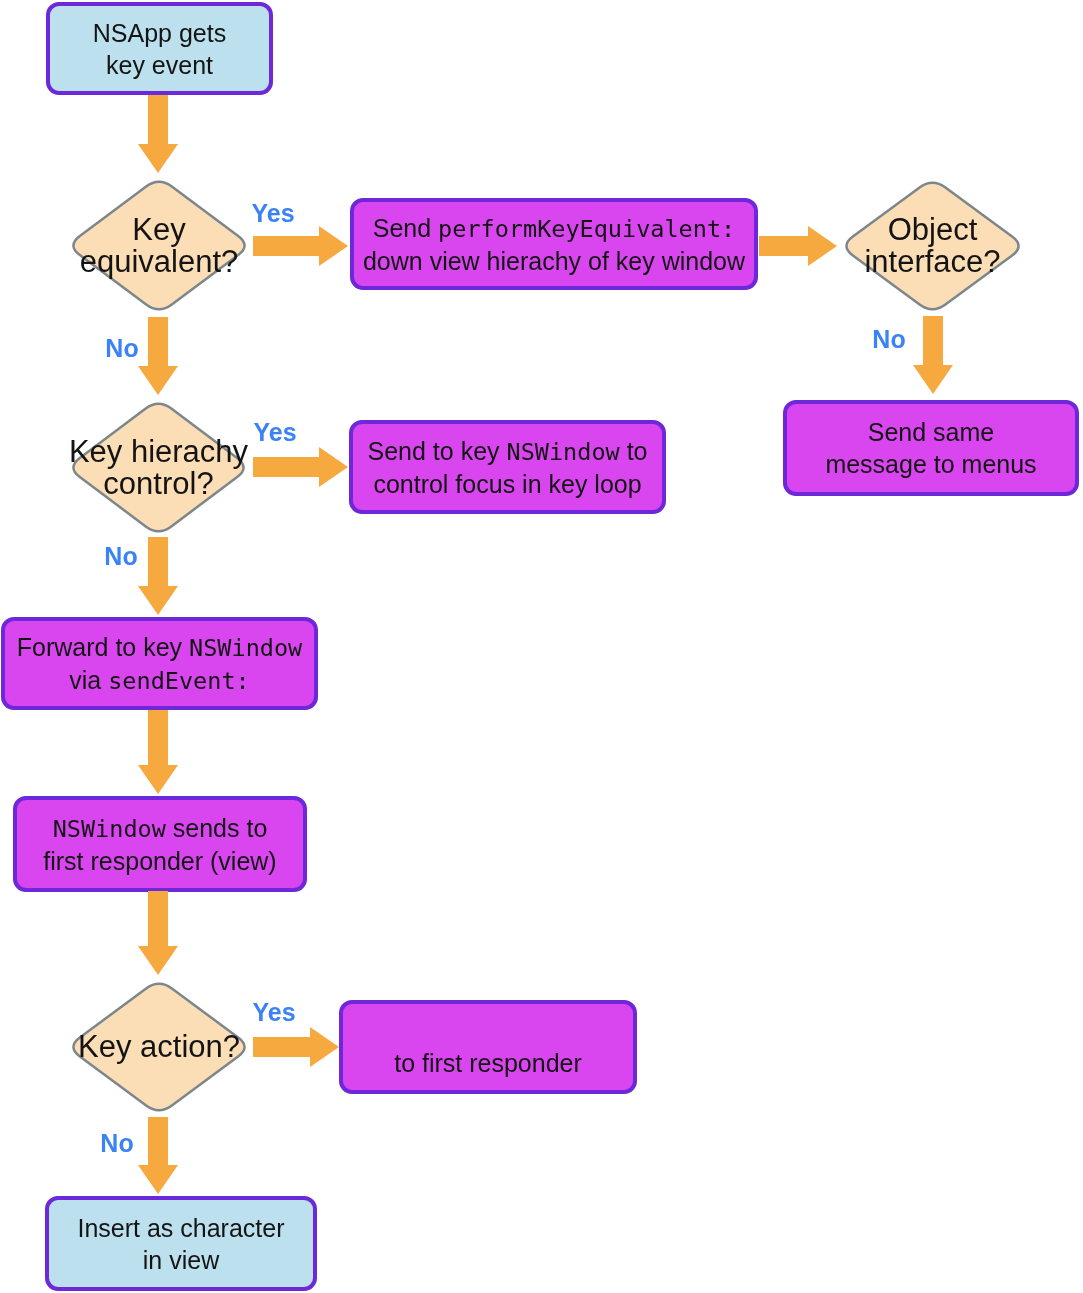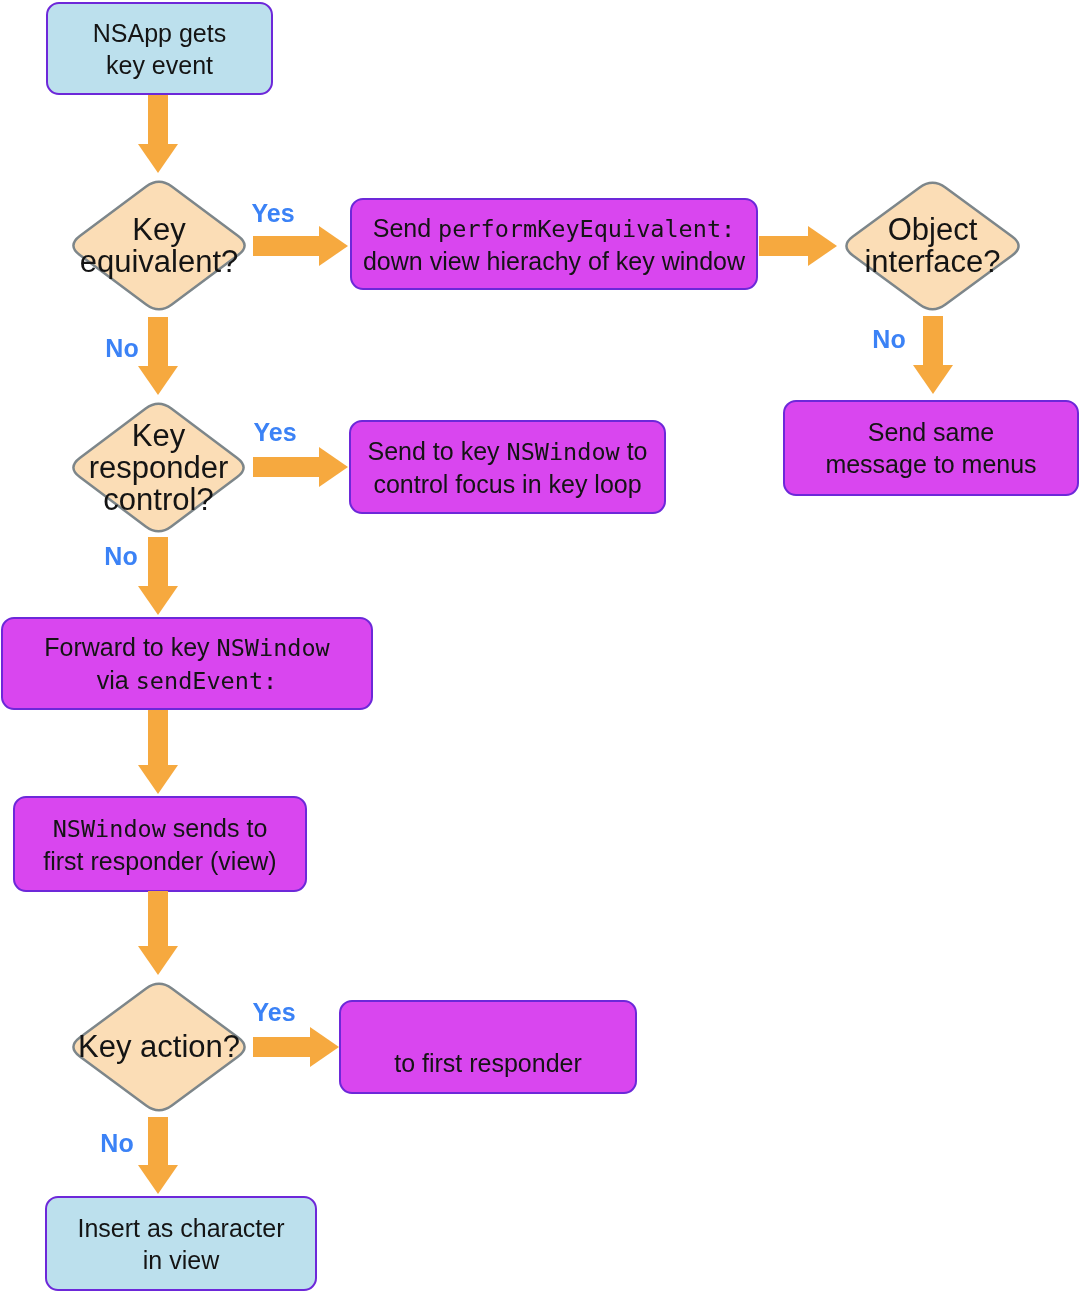--- a/index.html
+++ b/index.html
@@ -6,21 +6,21 @@
   #canvas{
     position:relative;
     width:1083px;height:1293px;
     background:#ffffff;
     font-family:"Liberation Sans", sans-serif;
     color:#141414;
   }
   .node{
     position:absolute;
     box-sizing:border-box;
-    border:2px solid #6d28d9;
+    border:4px solid #6d28d9;
     border-radius:13px;
     display:flex;align-items:center;justify-content:center;
     text-align:center;
     font-size:25px;line-height:32px;
   }
   .terminal{background:#bce0ed;}
   .process{background:#d946ef;}
   .diamond{
     position:absolute;
     display:flex;align-items:center;justify-content:center;
@@ -114,21 +114,21 @@
   <div class="arrow-v" style="left:138px;top:317px;height:78px">
     <div class="shaft"></div>
     <div class="head"></div>
   </div>
 
   <div class="diamond" style="left:65px;top:397px;width:187px;height:141px">
     <svg class="dshape" width="187" height="141" viewBox="0 0 187 141">
         <path d="M 106.3083940481444 11.5887977300316 L 172.1916059518556 60.9112022699684 Q 185 70.5 172.1916059518556 80.0887977300316 L 106.3083940481444 129.4112022699684 Q 93.5 139 80.6916059518556 129.4112022699684 L 14.808394048144399 80.0887977300316 Q 2 70.5 14.808394048144399 60.9112022699684 L 80.6916059518556 11.5887977300316 Q 93.5 2 106.3083940481444 11.5887977300316 Z" fill="#fbddb6" stroke="#7d868a" stroke-width="2.5"></path>
       </svg>
     <div class="dtext">
-      <span>Key responder</span><br>
+      <span>Key hierachy</span><br>
       <span>control?</span>
     </div>
   </div>
 
   <div class="edge-label" style="left:250px;top:419px">Yes</div>
   <div class="arrow-h" style="left:253px;top:447px;width:95px">
     <div class="shaft"></div>
     <div class="head"></div>
   </div>
 
@@ -138,21 +138,21 @@
       <span>control focus in key loop</span>
     </div>
   </div>
 
   <div class="edge-label" style="left:96px;top:543px">No</div>
   <div class="arrow-v" style="left:138px;top:537px;height:78px">
     <div class="shaft"></div>
     <div class="head"></div>
   </div>
 
-  <div class="node process" style="left:1px;top:617px;width:372px;height:93px">
+  <div class="node process" style="left:1px;top:617px;width:317px;height:93px">
     <div>
       <span>Forward to key </span><span class="mono">NSWindow</span><br>
       <span>via </span><span class="mono">sendEvent:</span>
     </div>
   </div>
 
   <div class="arrow-v" style="left:138px;top:710px;height:84px">
     <div class="shaft"></div>
     <div class="head"></div>
   </div>

